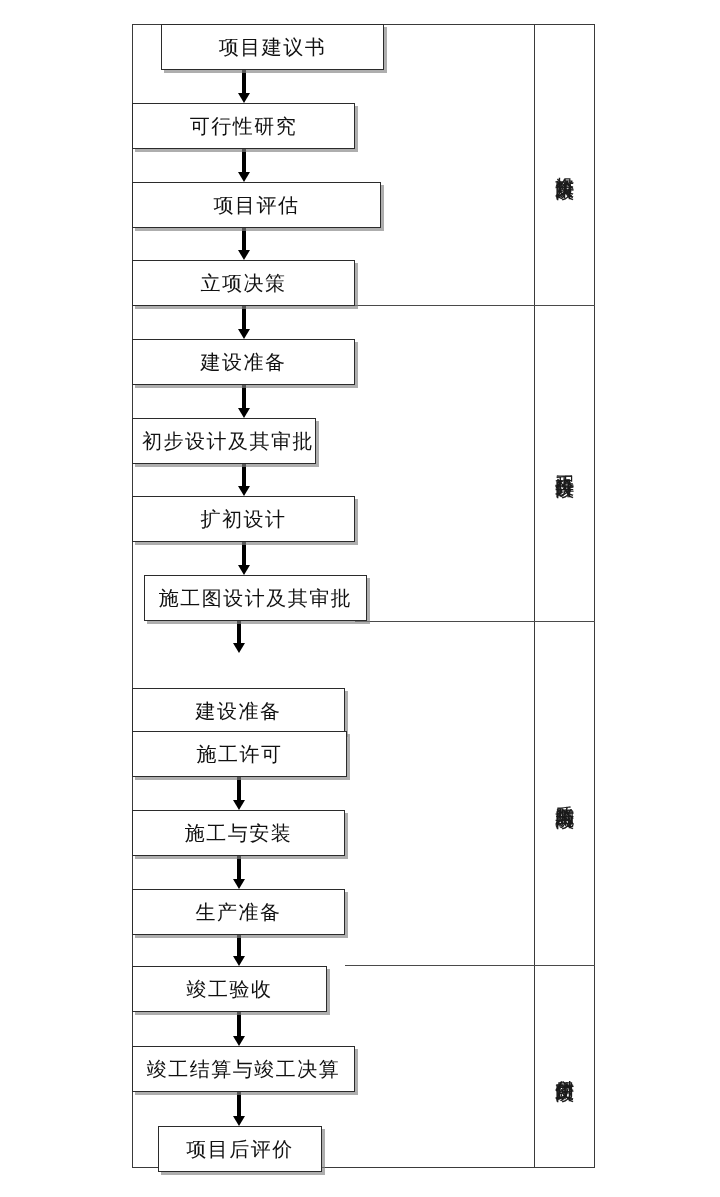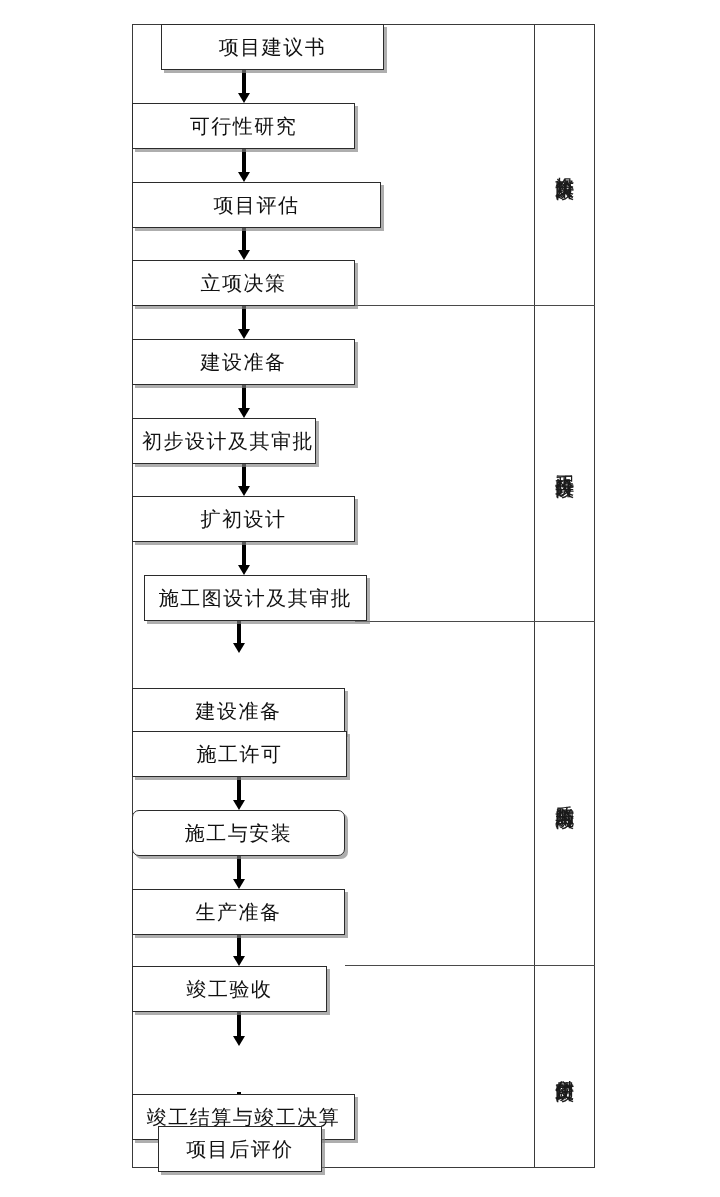--- a/index.html
+++ b/index.html
@@ -208,30 +208,30 @@
       </div>
       <div class="node" style="left: 144px; top: 575px; width: 223px;">
         <span>施工图设计及其审批</span>
       </div>
       <div class="node" style="left: 132px; top: 688px; width: 213px;">
         <span>建设准备</span>
       </div>
       <div class="node" style="left: 132px; top: 731px; width: 215px;">
         <span>施工许可</span>
       </div>
-      <div class="node" style="left: 132px; top: 810px; width: 213px; border-radius: 7px;">
+      <div class="node" style="left: 132px; top: 810px; width: 213px;">
         <span>施工与安装</span>
       </div>
       <div class="node" style="left: 132px; top: 889px; width: 213px;">
         <span>生产准备</span>
       </div>
       <div class="node" style="left: 132px; top: 966px; width: 195px;">
         <span>竣工验收</span>
       </div>
-      <div class="node" style="left: 132px; top: 1046px; width: 223px; margin-top: 48px;">
+      <div class="node" style="left: 132px; top: 1046px; width: 223px;">
         <span>竣工结算与竣工决算</span>
       </div>
       <div class="node" style="left: 158px; top: 1126px; width: 164px;">
         <span>项目后评价</span>
       </div>
     </div>
 
 </div>
 
 </body></html>

